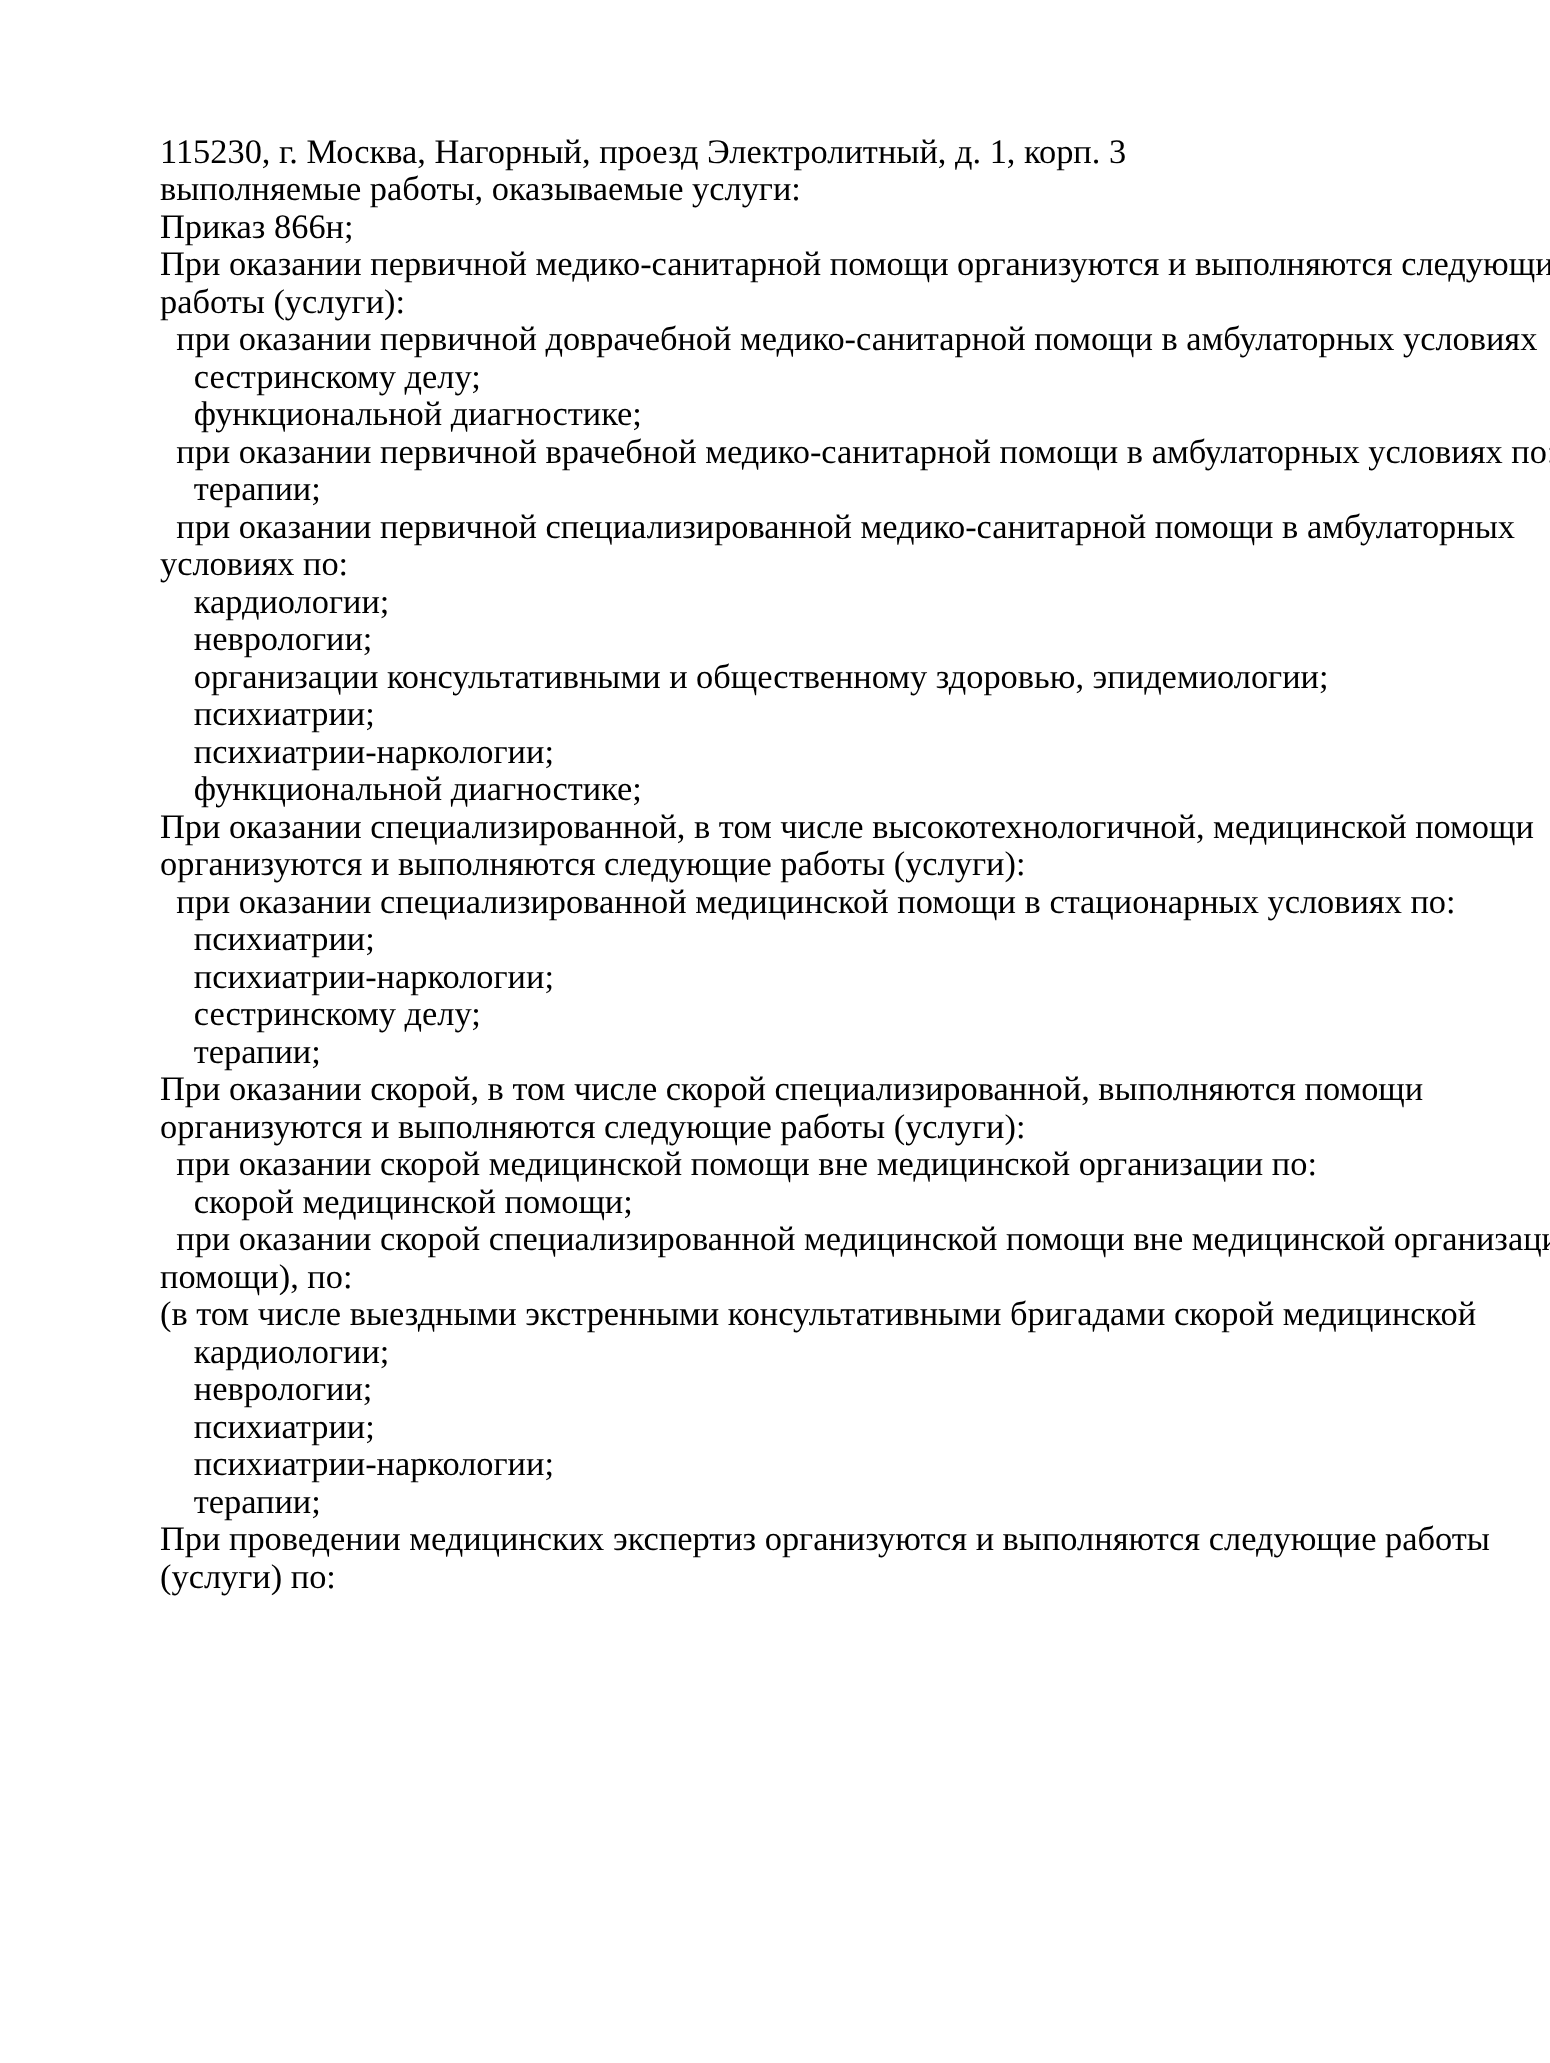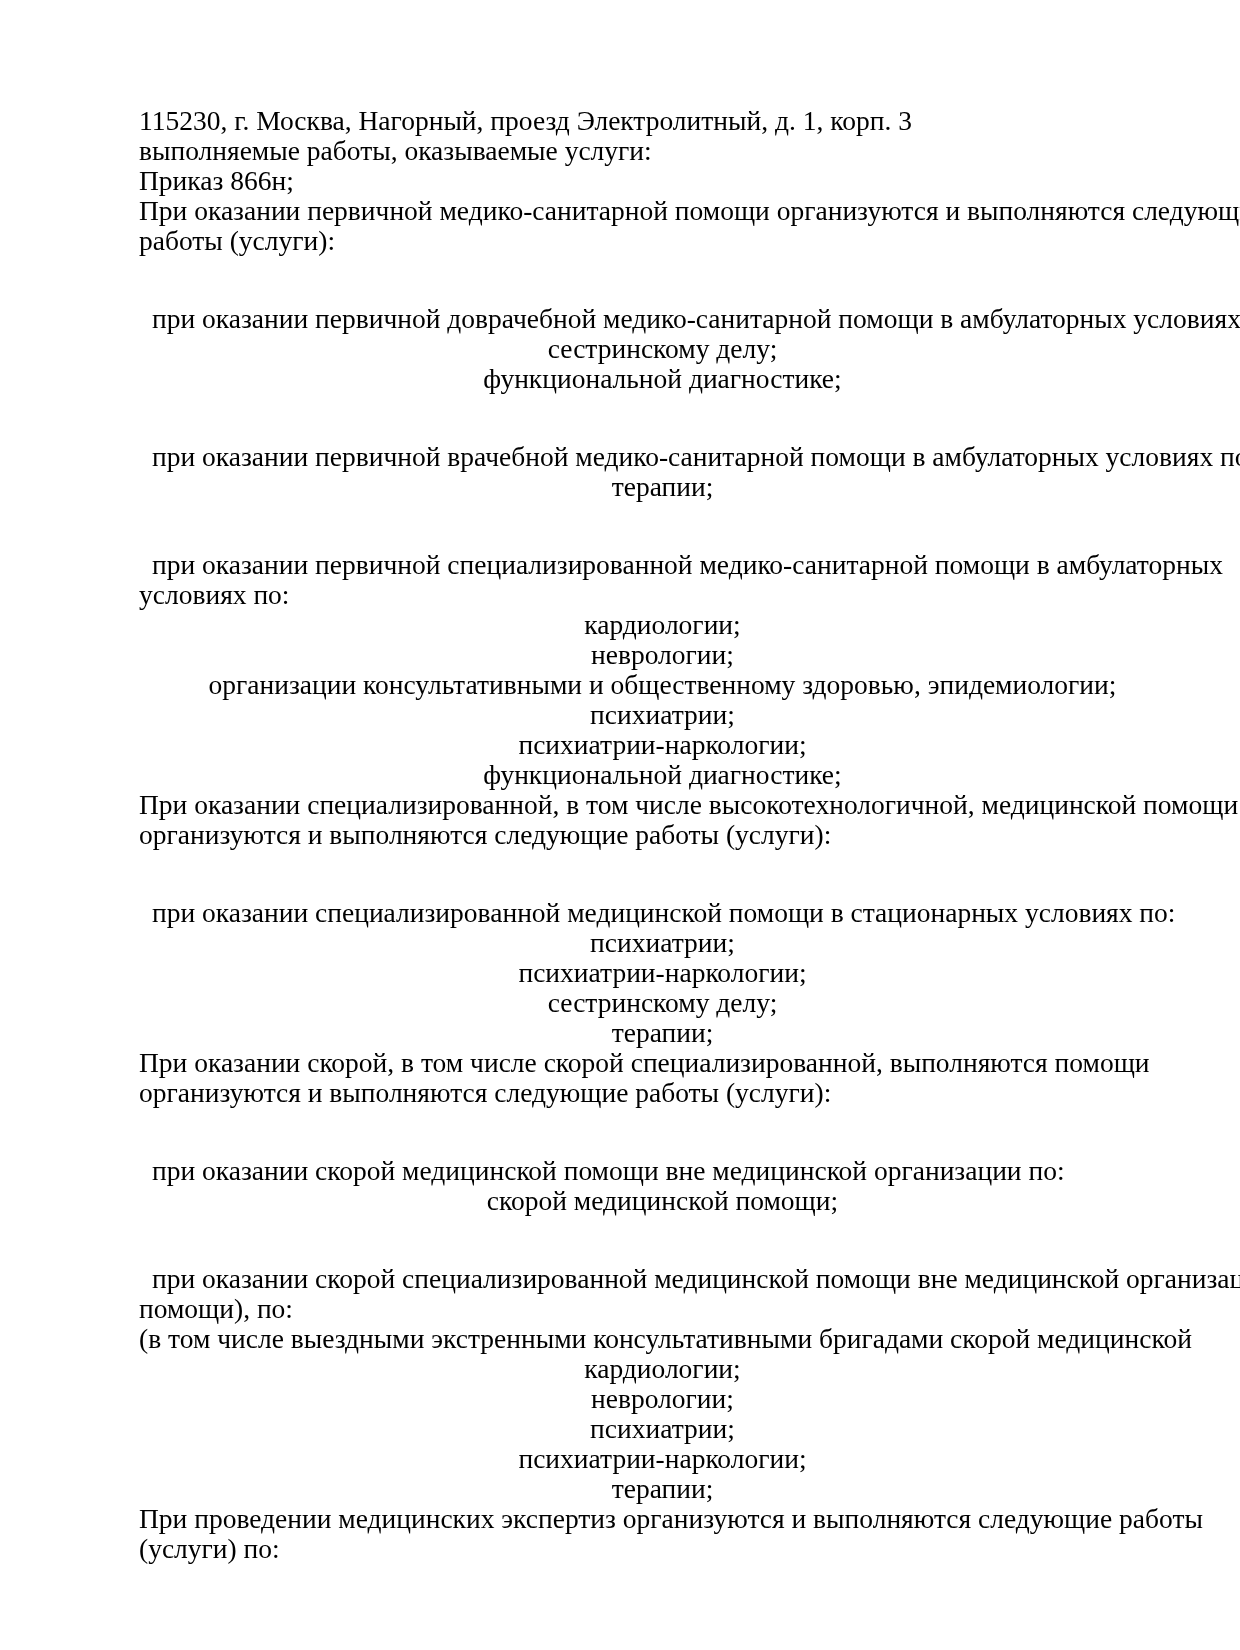--- a/index.html
+++ b/index.html
@@ -15,33 +15,33 @@
     position: relative;
     width: 1240px;
     height: 1650px;
     background: #ffffff;
     overflow: hidden;
     font-family: "Liberation Serif", "DejaVu Serif", serif;
     color: #000000;
   }
   .text-block {
     position: absolute;
-    left: 139px;
+    left: 128px;
     top: 106px;
     width: 1020px;
     font-size: 27.5px;
     line-height: 30px;
     letter-spacing: 0;
   }
   .line {
     white-space: nowrap;
   }
   .ind-0 { padding-left: 0; }
-  .ind-1 { padding-left: 13px; margin-top: 48px; }
-  .ind-2 { padding-left: 27px; text-align: center; }
+  .ind-1 { padding-left: 13px; }
+  .ind-2 { padding-left: 27px; }
 </style>
 </head>
 <body>
 
 <div class="page">
   <div class="text-block" id="text-block">
       <div class="line ind-0">115230, г. Москва, Нагорный, проезд Электролитный, д. 1, корп. 3</div>
       <div class="line ind-0">выполняемые работы, оказываемые услуги:</div>
       <div class="line ind-0">Приказ 866н;</div>
       <div class="line ind-0">При оказании первичной медико-санитарной помощи организуются и выполняются следующие</div>

